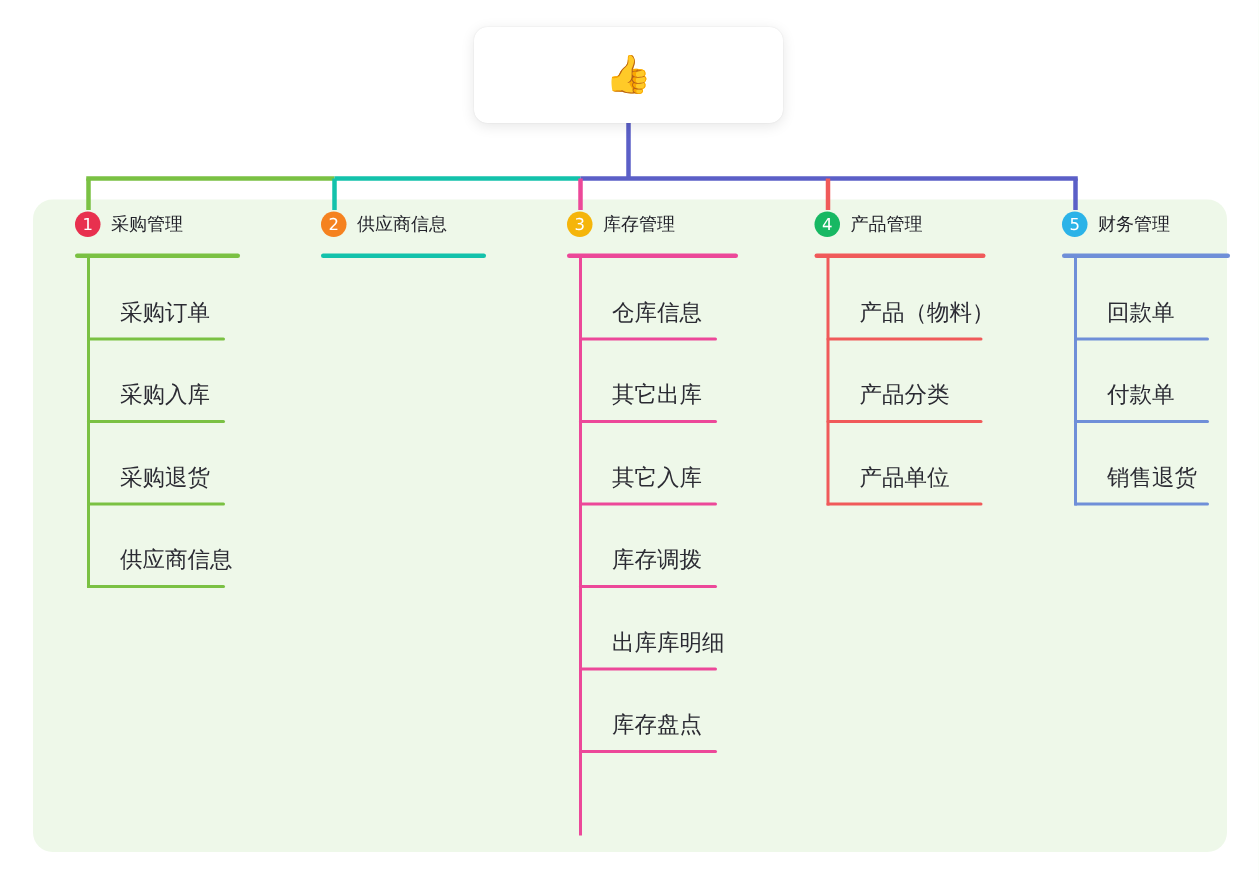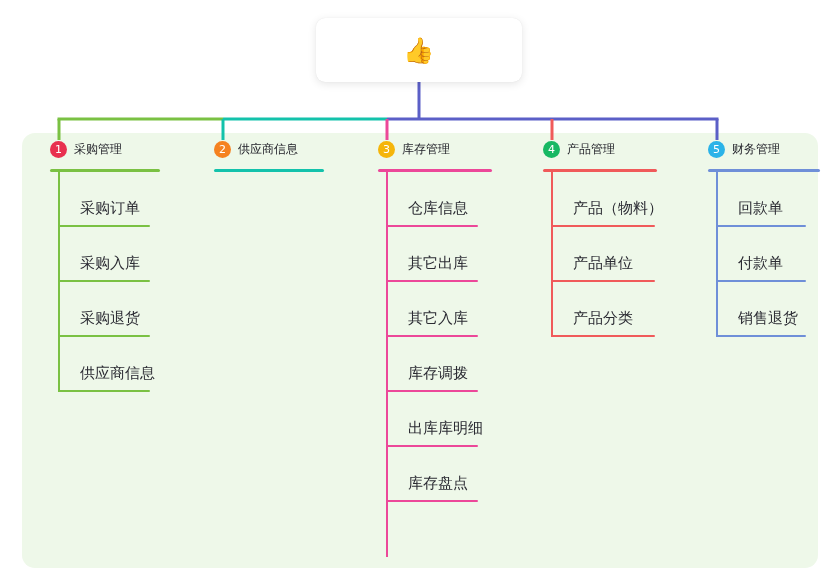--- a/index.html
+++ b/index.html
@@ -236,27 +236,27 @@
         <span class="col-title">产品管理</span>
       </div>
       <div class="col-rule" style="background: rgb(240, 90, 90); width: 114px; margin-left: 14px;"></div>
       <div class="leaves">
         <div class="spine" style="background: rgb(240, 90, 90); height: 165px;"></div>
         <div class="leaf">
           <span class="leaf-label">产品（物料）</span>
           <div class="leaf-rule" style="background: rgb(240, 90, 90); width: 104px;"></div>
         </div>
         <div class="leaf">
+          <span class="leaf-label">产品分类</span>
+          <div class="leaf-rule" style="background: rgb(240, 90, 90); width: 104px;"></div>
+        </div>
+        <div class="leaf">
           <span class="leaf-label">产品单位</span>
           <div class="leaf-rule" style="background: rgb(240, 90, 90); width: 104px;"></div>
         </div>
-        <div class="leaf">
-          <span class="leaf-label">产品分类</span>
-          <div class="leaf-rule" style="background: rgb(240, 90, 90); width: 104px;"></div>
-        </div>
       </div>
     </div>
     <div class="col" style="left: 694px; width: 150px;">
       <div class="col-head">
         <span class="badge" style="background: rgb(43, 179, 232);">5</span>
         <span class="col-title">财务管理</span>
       </div>
       <div class="col-rule" style="background: rgb(111, 143, 216); width: 112px; margin-left: 14px;"></div>
       <div class="leaves">
         <div class="spine" style="background: rgb(111, 143, 216); height: 165px;"></div>

